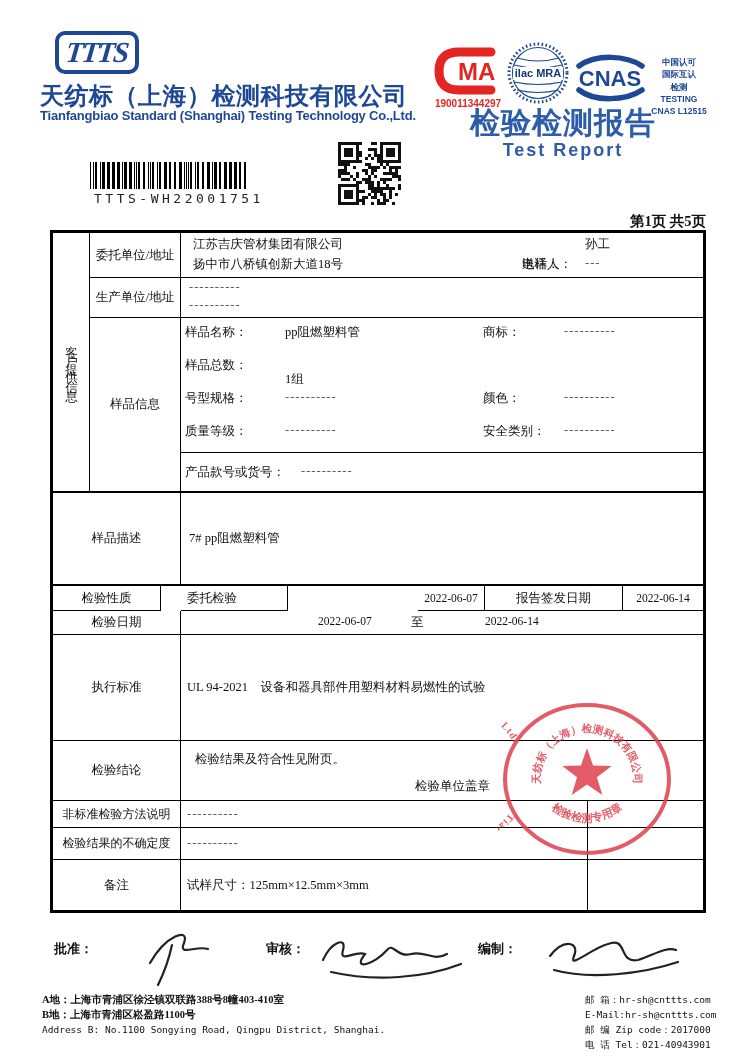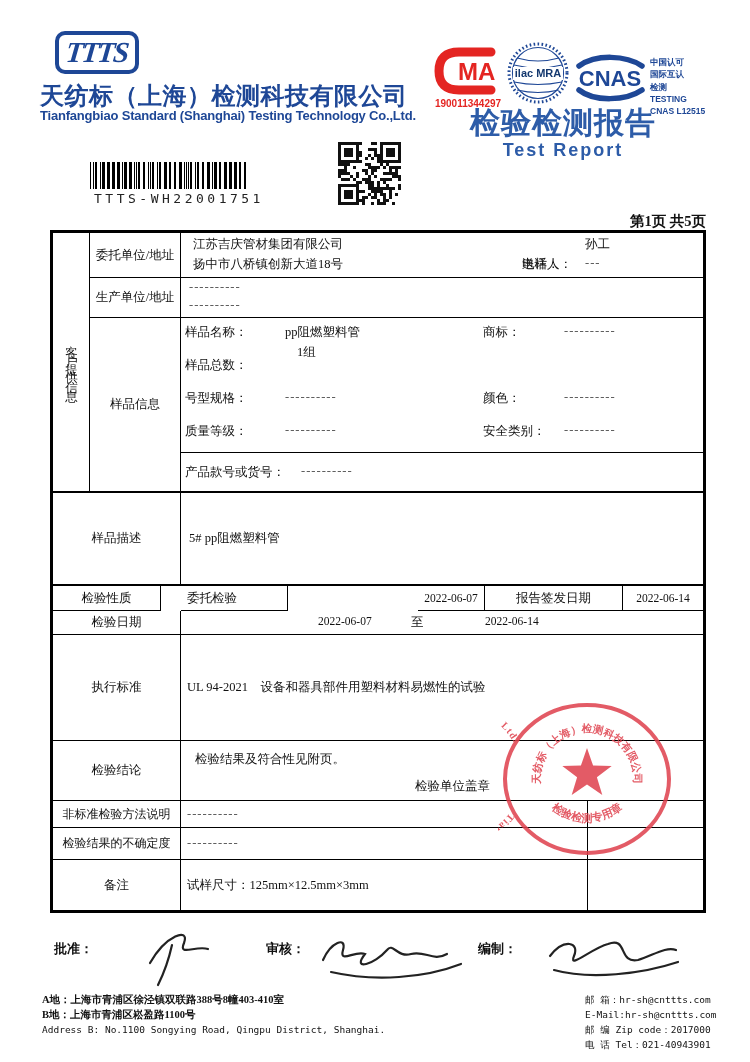--- a/index.html
+++ b/index.html
@@ -14,21 +14,21 @@
   .logo-box span { font-family:"Liberation Serif", serif; font-style:italic; font-weight:bold;
                    font-size:29px; color:#1e4796; letter-spacing:-2px; transform:skewX(-6deg); }
   .company-cn { left:40px; top:80px; width:378px; font-size:24px; font-weight:700;
                 color:#1e4796; white-space:nowrap; letter-spacing:0.5px; }
   .company-en { left:40px; top:108px; width:378px; font-family:"Liberation Sans", sans-serif;
                 font-weight:700; font-size:13px; color:#1e4796; white-space:nowrap; letter-spacing:-0.2px; }
   .cma-number { left:427px; top:98px; width:82px; text-align:center; color:#e42522;
                 font-family:"Liberation Sans", sans-serif; font-weight:700; font-size:10px; }
   .cnas-textblock { left:650px; top:56px; width:58px; color:#1e4796;
                     font-family:"Liberation Sans", sans-serif; font-weight:700; font-size:8.5px; line-height:1.45; }
-  .cnas-textblock span { display:block; }
+  .cnas-textblock span { display:block;text-align:center; }
   .title-cn { left:438px; top:103px; width:250px; text-align:center; font-size:30px; font-weight:700;
               color:#2d5ca8; letter-spacing:1px; }
   .title-en { left:438px; top:140px; width:250px; text-align:center; font-family:"Liberation Sans", sans-serif;
               font-weight:700; font-size:18px; color:#2d5ca8; letter-spacing:2px; }
   .barcode { left:90px; top:162px; width:178px; height:27px; display:flex; align-items:stretch; overflow:hidden; }
   .barcode-text { left:80px; top:191px; width:198px; text-align:center; font-family:"DejaVu Sans Mono", monospace;
                   font-size:13px; letter-spacing:3.5px; color:#222; white-space:nowrap; }
   .page-info { left:540px; top:212px; width:166px; text-align:right; font-weight:700; font-size:14.5px; }
 
   
@@ -303,37 +303,37 @@
       <span class="abs dash" style="left:8px;top:20px;">----------</span>
     </div>
 
     <div class="cell br bb2 lab" style="left:37px;top:85px;width:91px;height:175px;">样品信息</div>
     <div class="cell bb" style="left:128px;top:85px;width:522px;height:135px;">
       <span class="abs" style="left:4px;top:6px;">样品名称：</span>
       <span class="abs" style="left:104px;top:6px;">pp阻燃塑料管</span>
       <span class="abs" style="left:302px;top:6px;">商标：</span>
       <span class="abs dash" style="left:383px;top:6px;">----------</span>
       <span class="abs" style="left:4px;top:39px;">样品总数：</span>
-      <span class="abs" style="left:104px;top:26px;margin-left:12px;">1组</span>
+      <span class="abs" style="left:104px;top:53px;">1组</span>
       <span class="abs" style="left:4px;top:72px;">号型规格：</span>
       <span class="abs dash" style="left:104px;top:72px;">----------</span>
       <span class="abs" style="left:302px;top:72px;">颜色：</span>
       <span class="abs dash" style="left:383px;top:72px;">----------</span>
       <span class="abs" style="left:4px;top:105px;">质量等级：</span>
       <span class="abs dash" style="left:104px;top:105px;">----------</span>
       <span class="abs" style="left:302px;top:105px;">安全类别：</span>
       <span class="abs dash" style="left:383px;top:105px;">----------</span>
     </div>
     <div class="cell bb2" style="left:128px;top:220px;width:522px;height:40px;">
       <span class="abs" style="left:4px;top:11px;">产品款号或货号：</span>
       <span class="abs dash" style="left:120px;top:11px;">----------</span>
     </div>
 
     <div class="cell br bb2 lab" style="left:0;top:260px;width:128px;height:93px;">样品描述</div>
-    <div class="cell bb2 flexl" style="left:128px;top:260px;width:522px;height:93px;">5# pp阻燃塑料管</div>
+    <div class="cell bb2 flexl" style="left:128px;top:260px;width:522px;height:93px;">7# pp阻燃塑料管</div>
 
     <div class="cell br bb lab" style="left:0;top:353px;width:108px;height:25px;">检验性质</div>
     <div class="cell br bb" style="left:128px;top:353px;width:107px;height:25px;line-height:24px;padding-left:6px;">委托检验</div>
     <div class="cell br bb c dt" style="left:365px;top:353px;width:67px;height:25px;">2022-06-07</div>
     <div class="cell br bb c" style="left:432px;top:353px;width:138px;height:25px;">报告签发日期</div>
     <div class="cell bb c dt" style="left:570px;top:353px;width:80px;height:25px;">2022-06-14</div>
 
     <div class="cell br bb lab" style="left:0;top:378px;width:128px;height:24px;">检验日期</div>
     <div class="cell bb" style="left:128px;top:378px;width:522px;height:24px;">
       <span class="abs dt" style="left:137px;top:4px;">2022-06-07</span>

